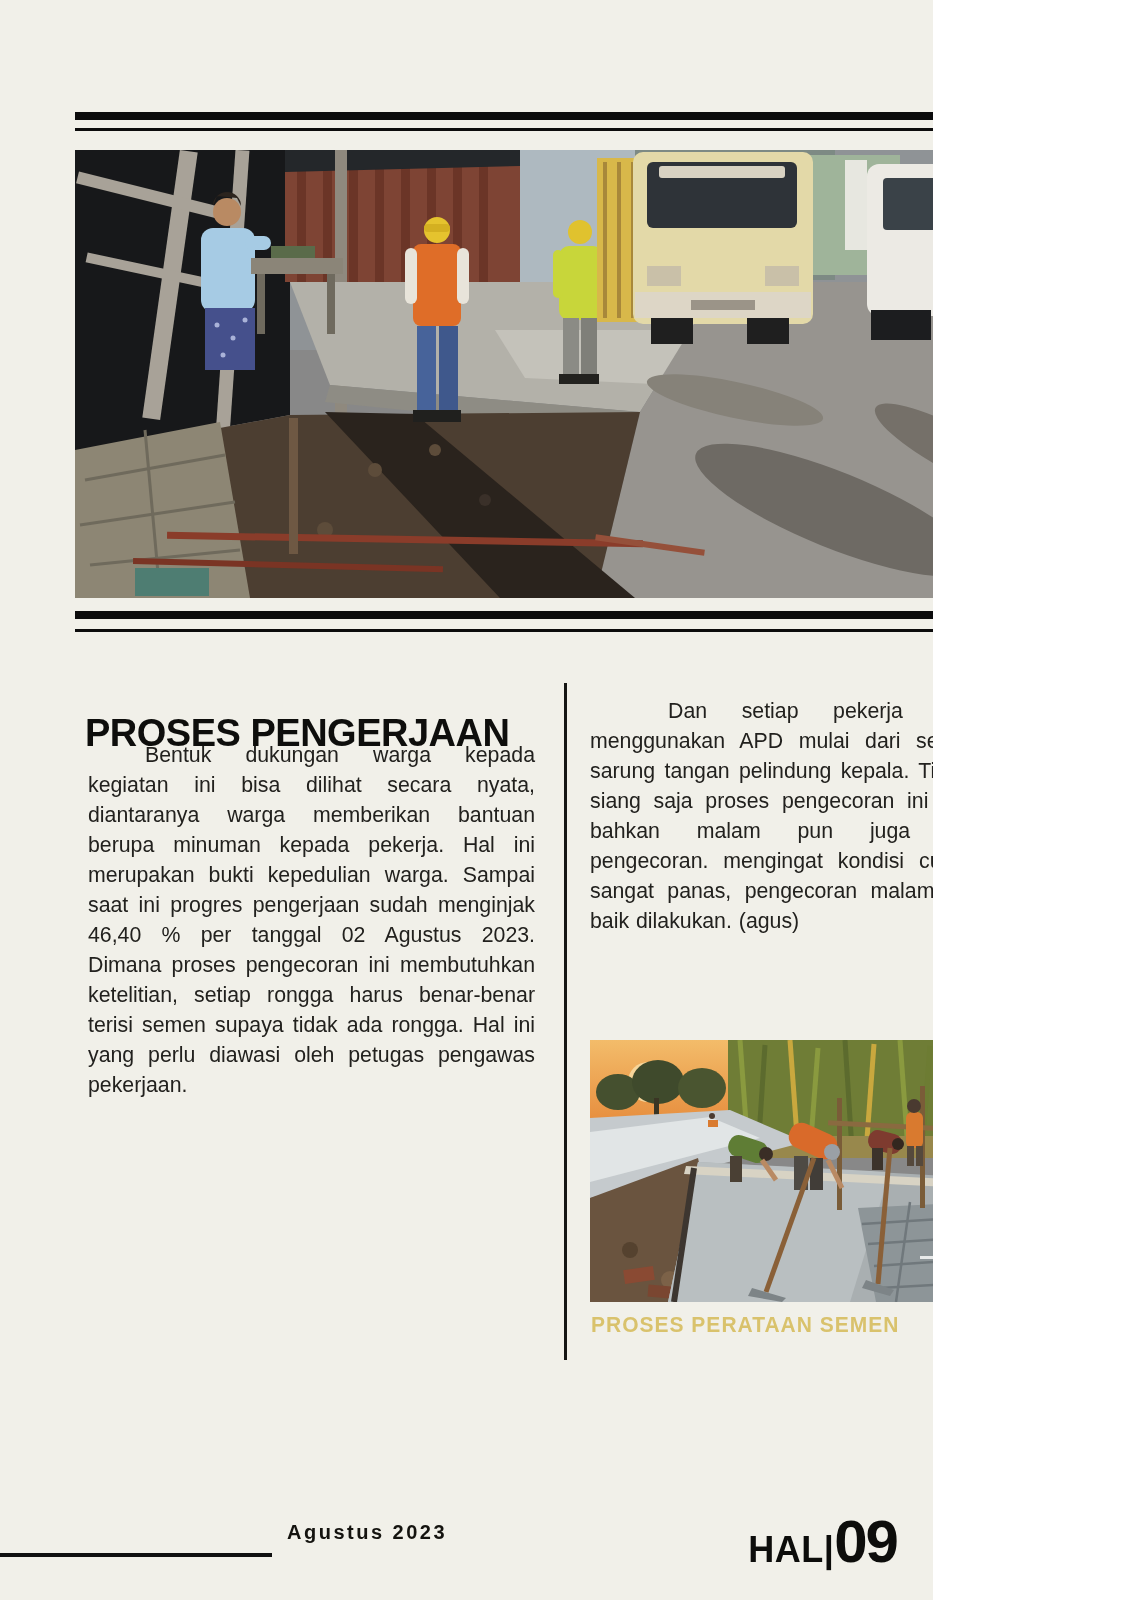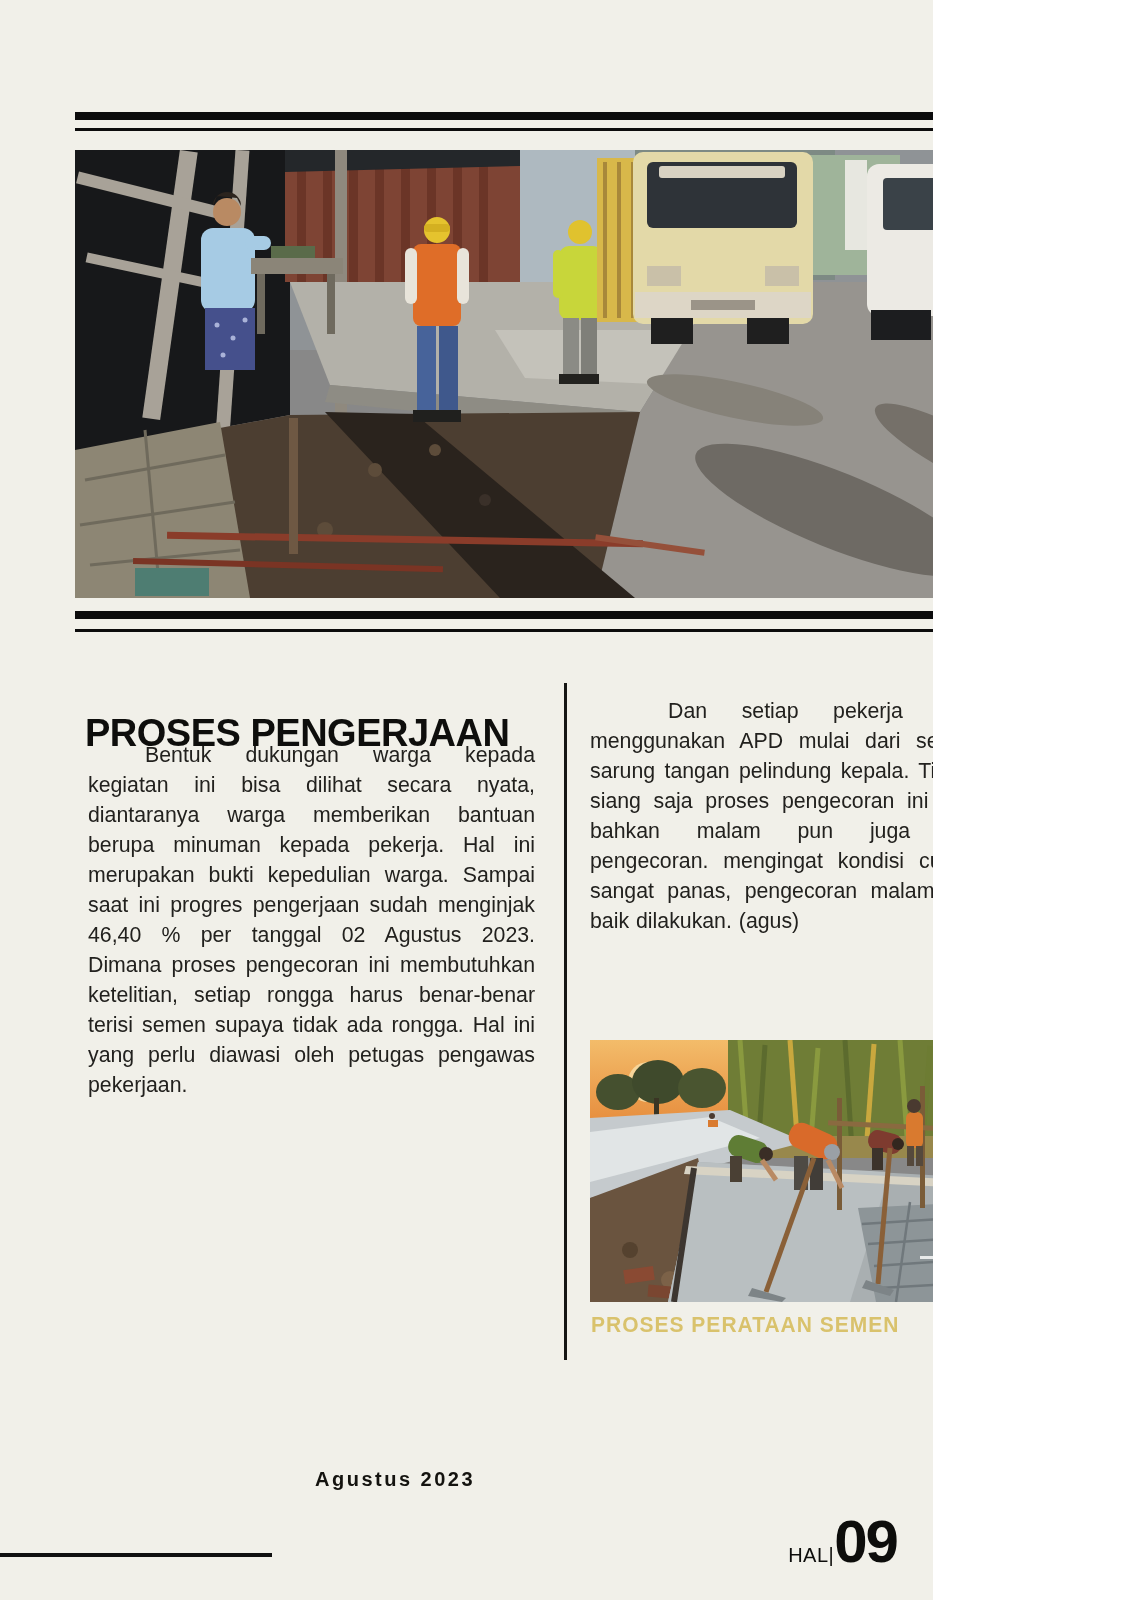--- a/index.html
+++ b/index.html
@@ -44,28 +44,28 @@
 
   .caption{
     position:absolute;left:591px;top:1312px;
     font-size:21px;font-weight:700;letter-spacing:1px;
     color:#d9c26c;white-space:nowrap;
     transform:scaleY(1.05);transform-origin:left top;
   }
 
   .footer-line{position:absolute;left:0;top:1553px;width:272px;height:4px;background:#101010;}
   .footer-date{
-    position:absolute;left:287px;top:1468px;
-    font-size:20px;font-weight:700;letter-spacing:2.5px;color:#14130f;margin-left:28px;
+    position:absolute;left:287px;top:1521px;
+    font-size:20px;font-weight:700;letter-spacing:2.5px;color:#14130f;
   }
   .page-num{
     position:absolute;right:36px;bottom:28px;
     display:flex;align-items:baseline;color:#0d0d0b;
   }
-  .page-num .hal{font-size:20px;font-weight:400;letter-spacing:0.5px;}
+  .page-num .hal{font-size:36px;font-weight:700;letter-spacing:0.5px;}
   .page-num .num{font-size:60px;font-weight:800;letter-spacing:-2px;line-height:1;margin-top:36px;}
 </style>
 </head>
 <body>
 
 <div class="page">
 
   <div class="rule thick" style="left:75px;top:112px;width:987px;"></div>
   <div class="rule thin" style="left:75px;top:128px;width:987px;"></div>
 

